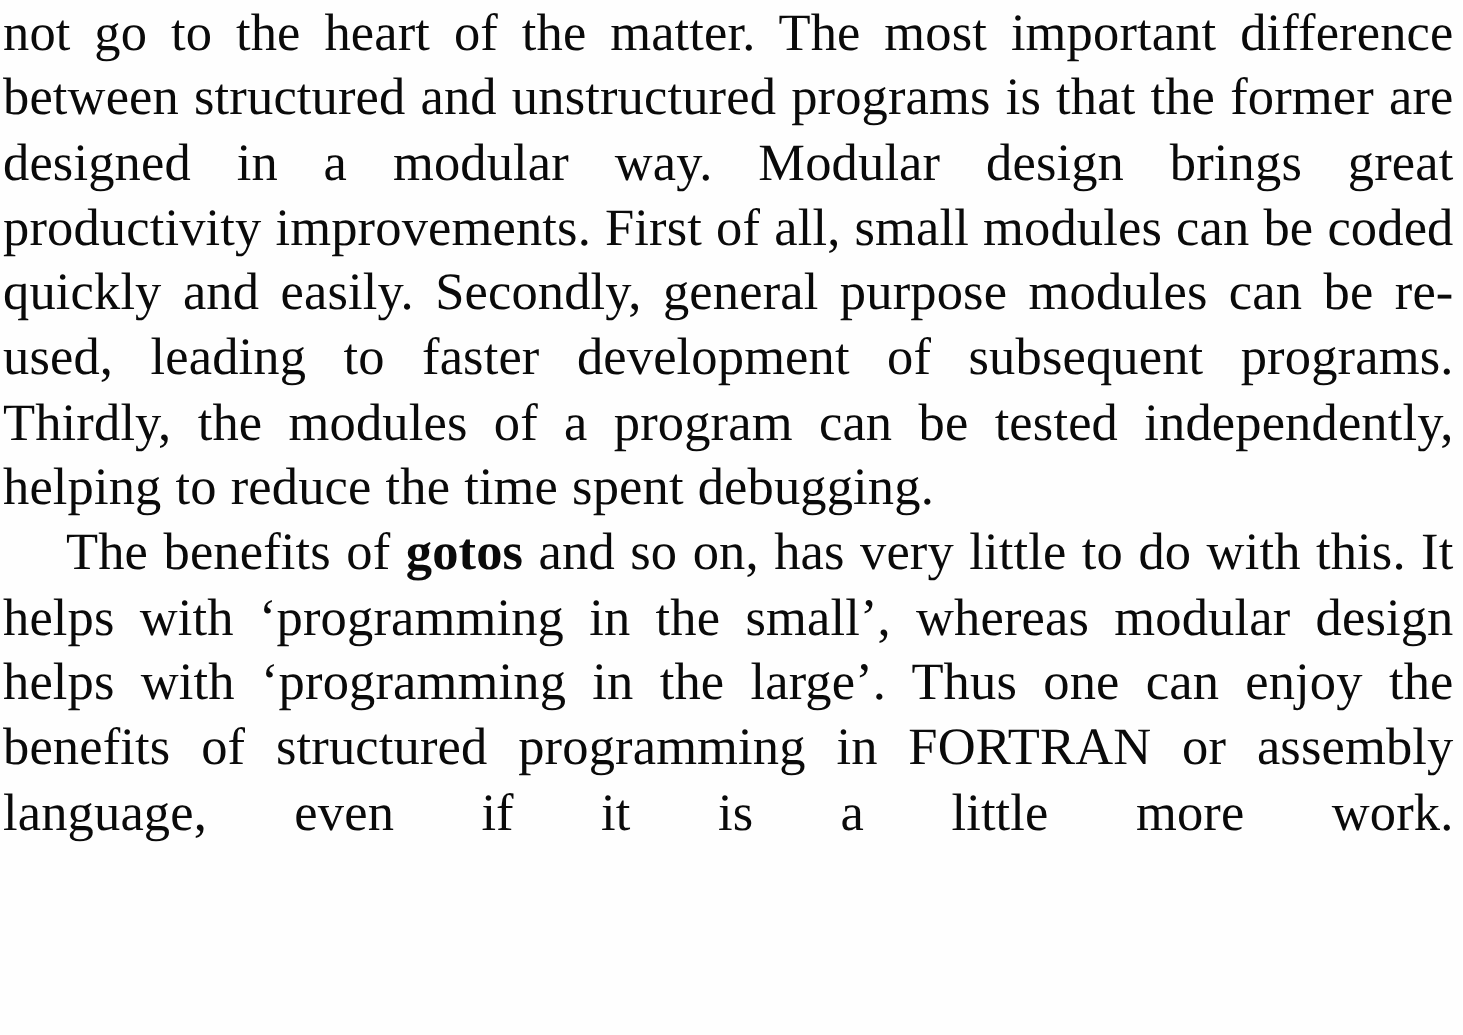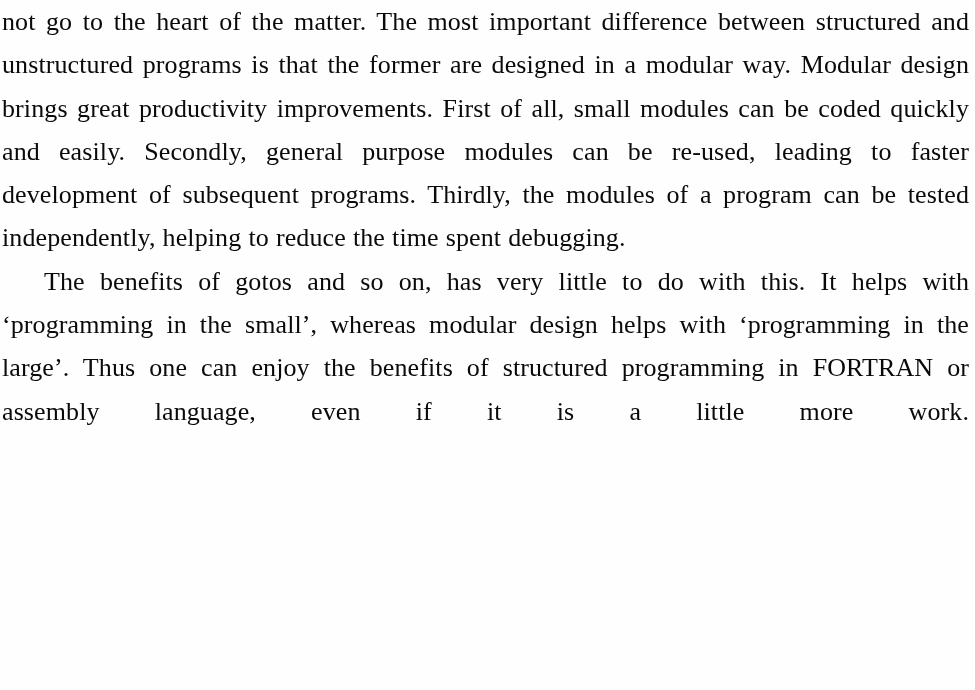--- a/index.html
+++ b/index.html
@@ -15,40 +15,40 @@
     color: #0a0a0a;
   }
   .page {
     width: 975px;
     height: 690px;
     box-sizing: border-box;
     padding: 0px 6px 0 2px;
     background: #fefefe;
   }
   .body-text {
-    font-size: 26px;
+    font-size: 35px;
     line-height: 43.3px;
     text-align: justify;
     text-justify: inter-word;
     letter-spacing: 0.1px;
     word-spacing: 0.5px;
     font-weight: 500;
     -webkit-font-smoothing: none;
   }
   .para {
     margin: 0;
   }
   .para.indent {
     text-indent: 42px;
   }
   .para + .para {
     margin-top: 0;
   }
   b.inline-bold {
-    font-weight: 400;
+    font-weight: 700;
   }
   
   .para:last-child::after {
     content: "";
     display: inline-block;
     width: 100%;
   }
 </style>
 </head>
 <body>

